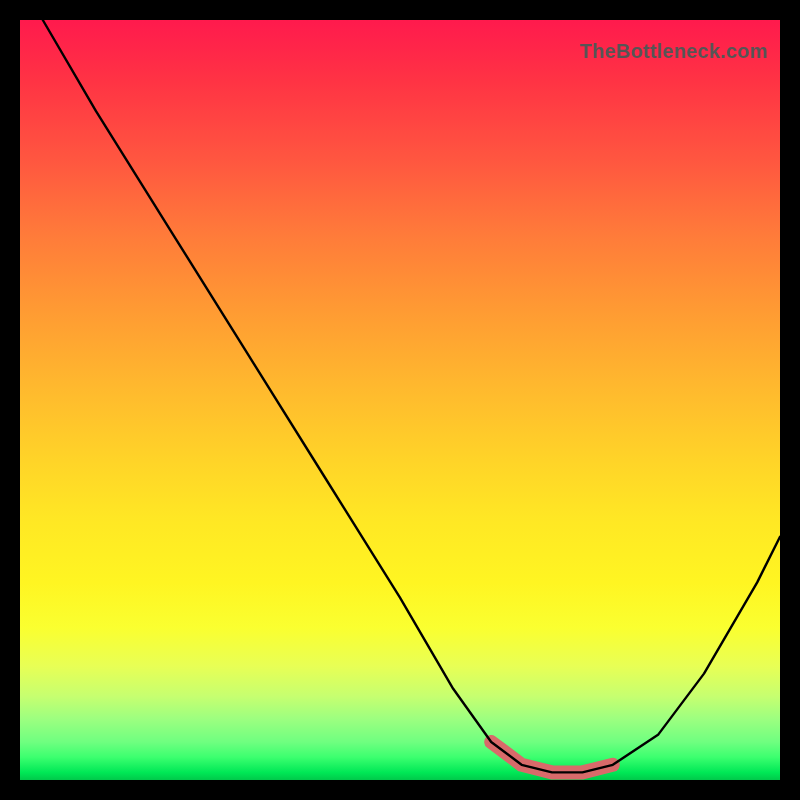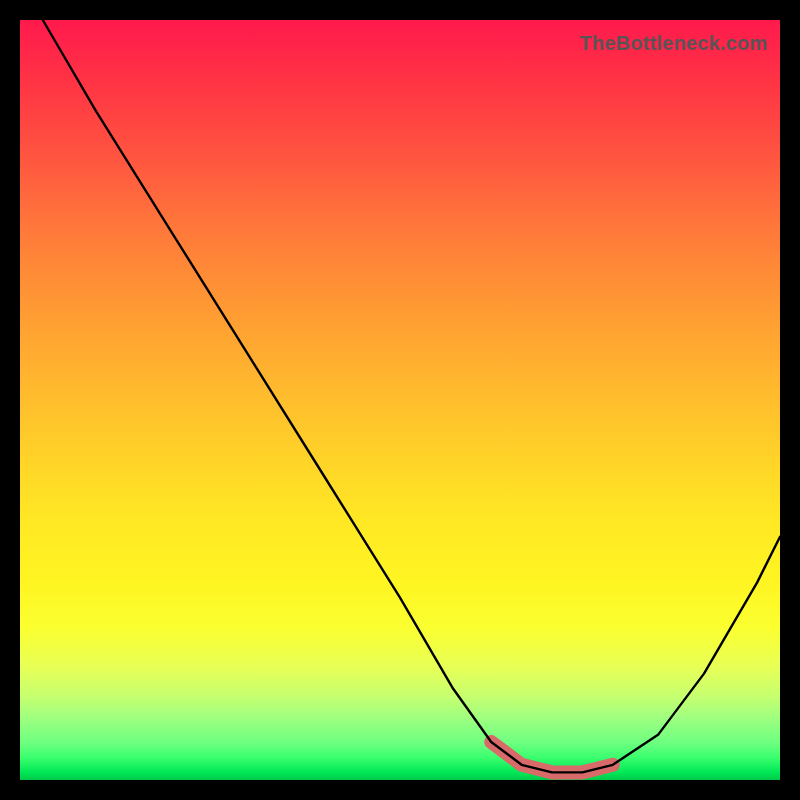--- a/index.html
+++ b/index.html
@@ -31,21 +31,21 @@
       #c6ff70 89%,
       #9cff80 92%,
       #6fff80 95%,
       #3cff6f 97%,
       #00e856 99%,
       #00c94a 100%
     );
   }
   .watermark {
     position: absolute;
-    top: 12px;
+    top: 20px;
     right: 12px;
     font-family: Arial, Helvetica, sans-serif;
     font-size: 20px;
     font-weight: bold;
     color: #555;
     letter-spacing: 0.2px;
     user-select: none;
   }
   svg.curve {
     position: absolute;

